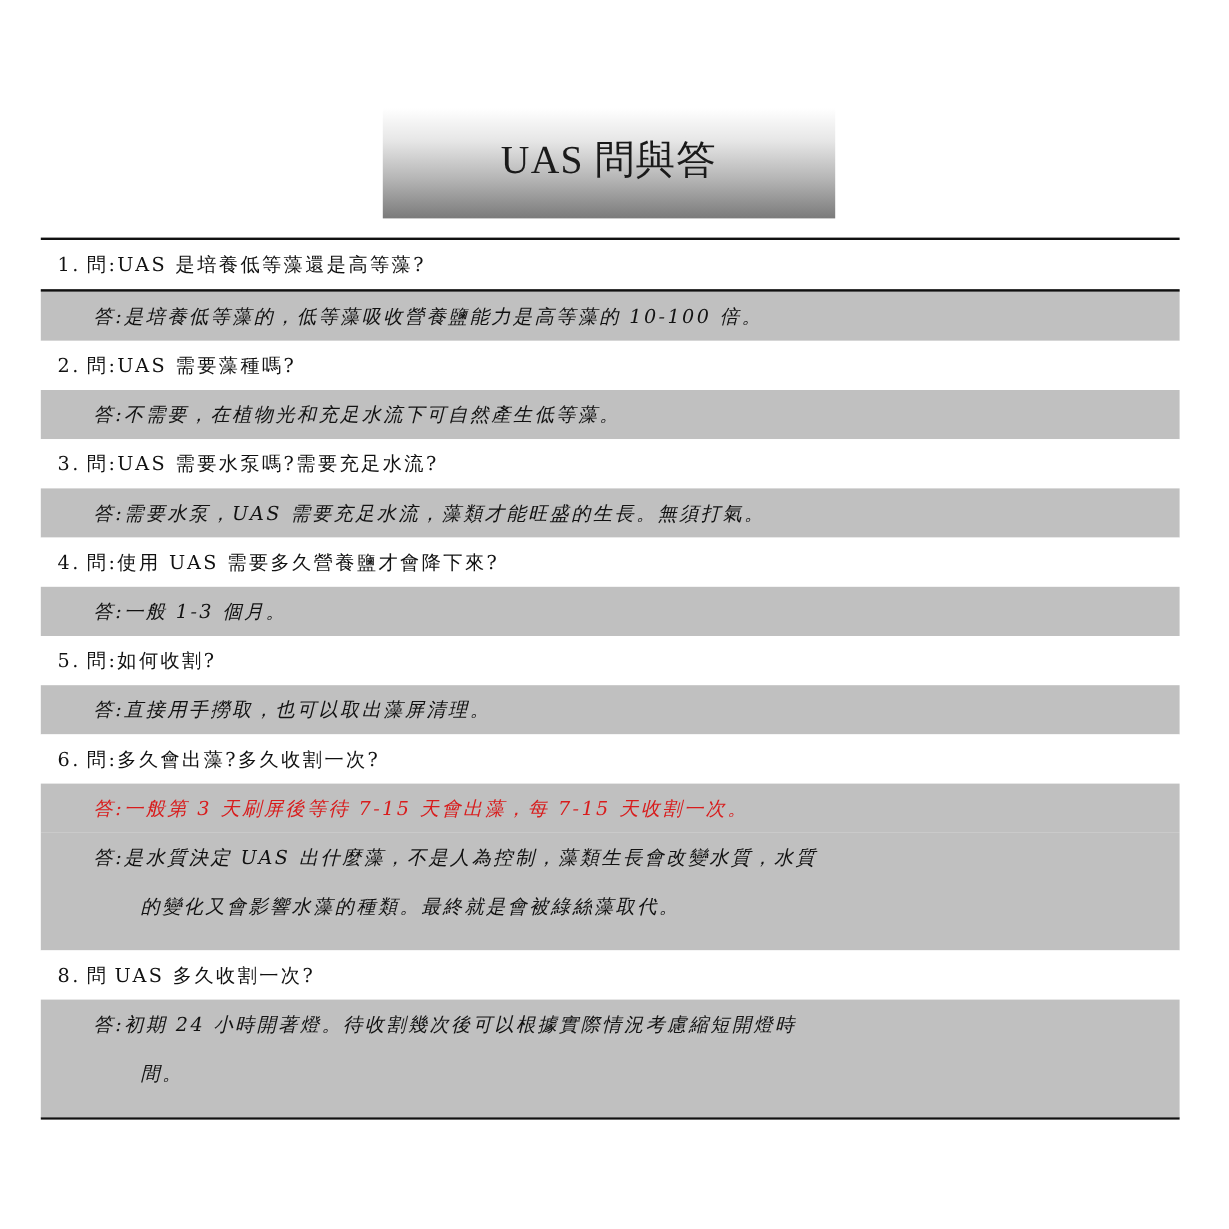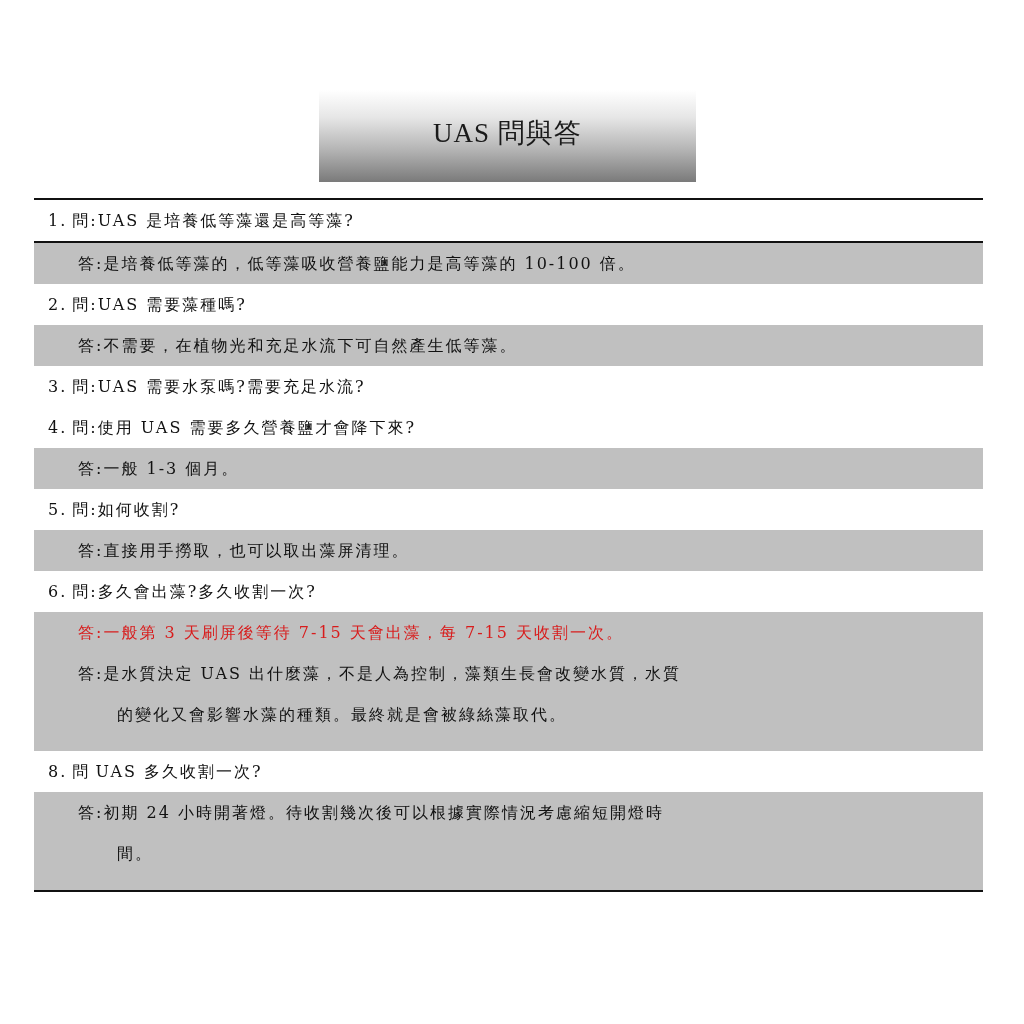--- a/index.html
+++ b/index.html
@@ -21,21 +21,21 @@
     top: 90px;
     width: 377px;
     height: 92px;
     background: linear-gradient(to bottom, #ffffff 0%, #e6e6e6 30%, #b4b4b4 65%, #7a7a7a 100%);
     display: flex;
     align-items: center;
     justify-content: center;
   }
   .title-text {
     font-family: "Liberation Serif", "DejaVu Serif", serif;
-    font-size: 27px;
+    font-size: 33px;
     letter-spacing: 1px;
     color: #1a1a1a;
     margin-top: -6px;
   }
   .faq {
     position: absolute;
     left: 34px;
     top: 198px;
     width: 949px;
     border-top: 2px solid #111111;
@@ -49,20 +49,21 @@
     white-space: nowrap;
   }
   .q-row {
     height: 41px;
     padding-left: 14px;
     background: #ffffff;
   }
   .a-row {
     background: #c0c0c0;
     padding-left: 44px;
+    font-style: italic;
   }
   .a-row.first {
     border-top: 2px solid #111111;
   }
   .a-row.two-line {
     height: 98px;
   }
   .a-row .line2 {
     display: block;
     padding-left: 39px;
@@ -96,20 +97,23 @@
     <span class="label">問:</span><span class="text">UAS 需要藻種嗎?</span>
   </div>
   <div class="row a-row">
     <span class="label">答:</span><span class="text">不需要，在植物光和充足水流下可自然產生低等藻。</span>
   </div>
 
   <div class="row q-row">
     <span class="num">3.</span>
     <span class="label">問:</span><span class="text">UAS 需要水泵嗎?需要充足水流?</span>
   </div>
+  <div class="row a-row">
+    <span class="label">答:</span><span class="text">需要水泵，UAS 需要充足水流，藻類才能旺盛的生長。無須打氣。</span>
+  </div>
 
   <div class="row q-row">
     <span class="num">4.</span>
     <span class="label">問:</span><span class="text">使用 UAS 需要多久營養鹽才會降下來?</span>
   </div>
   <div class="row a-row">
     <span class="label">答:</span><span class="text">一般 1-3 個月。</span>
   </div>
 
   <div class="row q-row">

